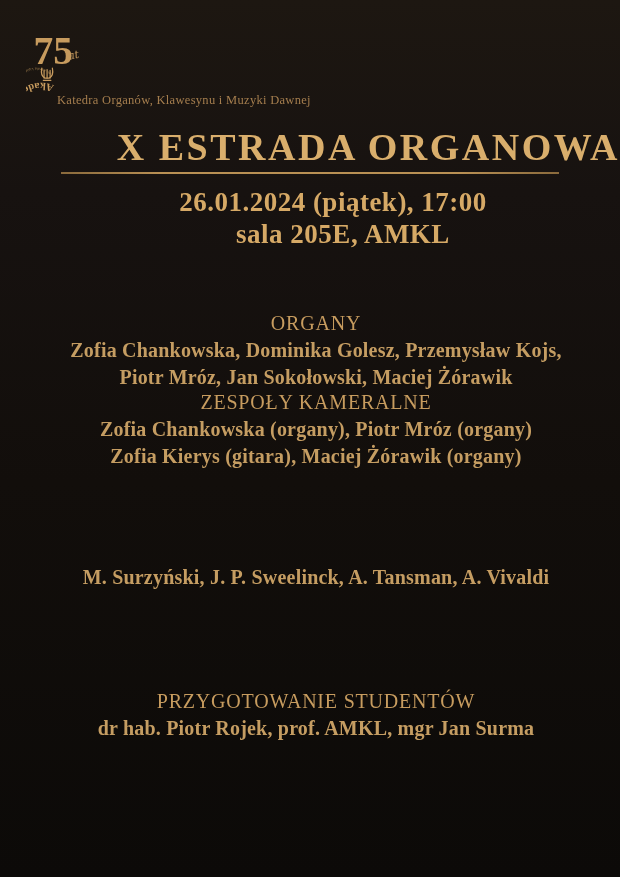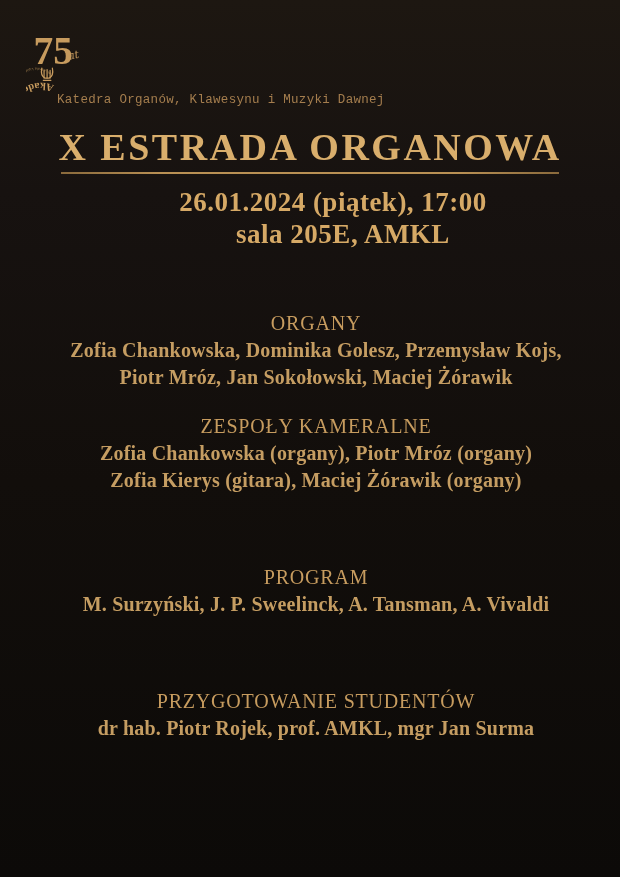--- a/index.html
+++ b/index.html
@@ -13,45 +13,45 @@
   }
   .logo{position:absolute;left:26px;top:12px;width:84px;height:84px;}
   .logo .num{font-family:"Liberation Serif",serif;font-weight:bold;font-size:47px;fill:#c79b5e;}
   .logo .lat{font-family:"DejaVu Serif",serif;font-style:italic;font-size:13px;fill:#c79b5e;}
   .logo .circ-text{font-family:"Liberation Serif",serif;font-weight:bold;font-size:12.5px;fill:#c79b5e;letter-spacing:1px;}
   .logo .sub-text{font-family:"Liberation Sans",sans-serif;font-size:4px;fill:#b08a52;letter-spacing:.4px;}
   .lyre{stroke:#c79b5e;fill:none;stroke-width:1.6;stroke-linecap:round;}
 
   .dept{
     position:absolute;left:57px;top:93px;
-    font-size:12.5px;letter-spacing:.3px;color:#a57e4e;font-family:Liberation Mono, monospace;
+    font-size:12.5px;letter-spacing:.3px;color:#a57e4e;
   }
   .title{
     position:absolute;left:0;right:0;top:126px;margin:0;
-    text-align:center;font-size:38px;font-weight:bold;
+    text-align:right;font-size:38px;font-weight:bold;
     letter-spacing:2.5px;color:#d9ae6c;line-height:42px;
   }
   .divider{
     position:absolute;left:61px;top:172px;width:498px;height:2px;
     background:linear-gradient(90deg,#8a6a3c,#b99054 20%,#b99054 80%,#8a6a3c);
   }
   .date-line{
     position:absolute;left:0;right:0;
     text-align:center;font-size:27px;font-weight:bold;
     letter-spacing:.5px;color:#d6a966;line-height:32px;padding-left:46px;
   }
   .date-line.when{top:186px;}
   .date-line.where{top:218px;margin-left:20px;}
 
   .section{position:absolute;left:0;right:0;text-align:center;color:#c59d62;margin-left:12px;}
   .section .heading{
     font-size:20px;line-height:27px;letter-spacing:.8px;color:#c79c5f;
   }
   .section .line{font-size:20px;line-height:27px;letter-spacing:.2px;font-weight:bold;}
-  .sec-0{top:310px;} .sec-1{top:413px;} .sec-2{top:564px;} .sec-3{top:688px;}
+  .sec-0{top:310px;} .sec-1{top:389px;} .sec-2{top:564px;} .sec-3{top:688px;}
 </style>
 </head>
 <body>
 
 <div class="poster">
 
   <svg class="logo" viewBox="0 0 100 100" xmlns="http://www.w3.org/2000/svg">
     <g transform="rotate(24 50 50)">
       <path id="circPath" d="M 50,91 A 41,41 0 1 0 50.05,90.999" fill="none"></path>
       <text class="circ-text">
@@ -88,21 +88,20 @@
     <div class="line">Piotr Mróz, Jan Sokołowski, Maciej Żórawik</div>
   </div>
 
   <div class="section sec-1">
     <div class="heading">ZESPOŁY KAMERALNE</div>
     <div class="line">Zofia Chankowska (organy), Piotr Mróz (organy)</div>
     <div class="line">Zofia Kierys (gitara), Maciej Żórawik (organy)</div>
   </div>
 
   <div class="section sec-2">
-    <div class="heading">PROGRAM</div>
     <div class="line">M. Surzyński, J. P. Sweelinck, A. Tansman, A. Vivaldi</div>
   </div>
 
   <div class="section sec-3">
     <div class="heading">PRZYGOTOWANIE STUDENTÓW</div>
     <div class="line">dr hab. Piotr Rojek, prof. AMKL, mgr Jan Surma</div>
   </div>
 
 </div>
 

